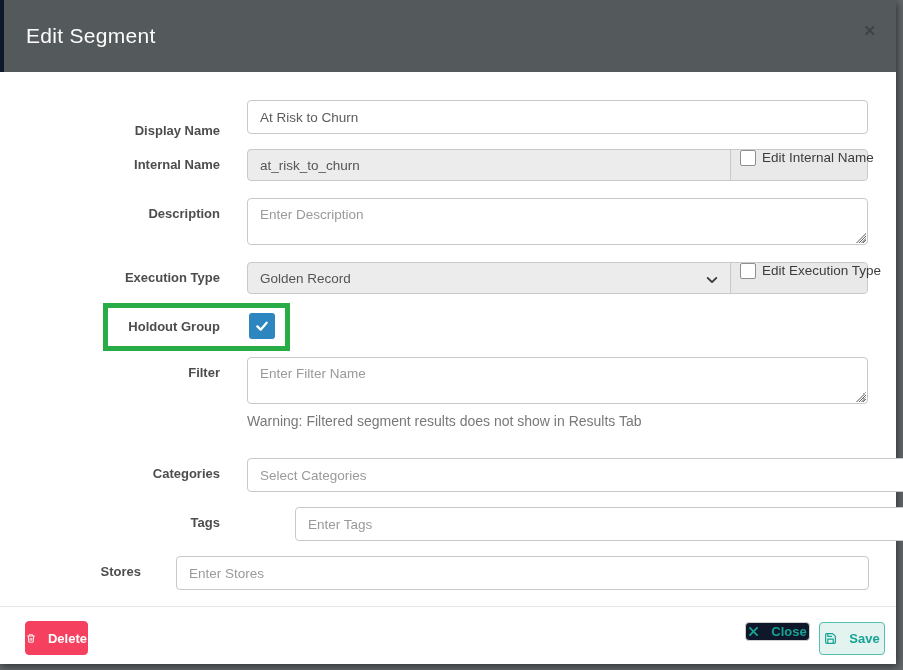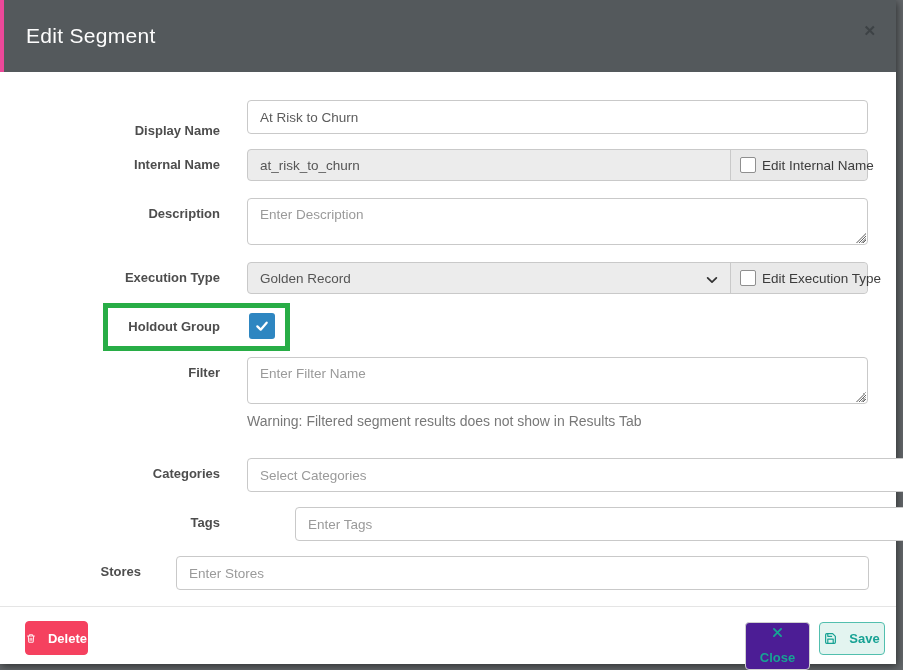--- a/index.html
+++ b/index.html
@@ -7,21 +7,21 @@
     width:903px;height:670px;overflow:hidden;
     font-family:"Liberation Sans",sans-serif;
     background:#63676a;position:relative;
   }
   .modal{
     position:absolute;left:0;top:0;width:896px;height:664px;
     background:#fff;box-shadow:1px 2px 8px rgba(0,0,0,.55);
   }
   .modal-header{
     position:absolute;left:0;top:0;right:0;height:72px;
-    background:#54595c;border-left:4px solid #ec4899;box-sizing:border-box;
+    background:#54595c;border-left:4px solid #0f172a;box-sizing:border-box;
   }
   .modal-title{
     position:absolute;left:22px;top:24px;color:#fdfdfd;
     font-size:21px;letter-spacing:.3px;font-weight:400;
   }
   .modal-close{
     position:absolute;right:20px;top:23px;color:#3d4245;
     font-size:15px;font-weight:700;cursor:pointer;line-height:15px;
   }
   .lbl{
@@ -42,21 +42,21 @@
     position:absolute;box-sizing:border-box;height:32px;
     border:1px solid #c9c9c9;border-radius:4px;background:#ececec;
     display:flex;align-items:center;
   }
   .group-text{
     flex:0 0 auto;font-size:13.5px;color:#555;padding-left:12px;
   }
   .group-addon{
     position:absolute;right:0;top:0;bottom:0;width:137px;
     border-left:1px solid #c9c9c9;background:#e9e9e9;
-    display:flex;align-items:center;gap:6px;padding-left:9px;box-sizing:border-box;
+    display:flex;gap:6px;padding-left:9px;box-sizing:border-box;
     border-radius:0 4px 4px 0;
   }
   .addon-label{font-size:13.5px;color:#3c3c3c;white-space:nowrap;}
   .checkbox{
     width:14px;height:14px;background:#fff;border:1px solid #8f8f8f;
     border-radius:2px;flex:0 0 auto;cursor:pointer;
   }
   .select-chevron{
     position:absolute;right:148px;top:10px;width:14px;height:14px;pointer-events:none;
   }
@@ -75,21 +75,21 @@
     position:absolute;left:0;right:0;top:606px;height:58px;
     background:#fff;border-top:1px solid #e5e5e5;box-sizing:border-box;
   }
   .btn{
     position:absolute;box-sizing:border-box;height:34px;border-radius:4px;
     display:flex;align-items:center;justify-content:center;gap:12px;
     font-size:13px;font-weight:700;cursor:pointer;
     font-family:"Liberation Sans",sans-serif;border:1px solid transparent;
   }
   .btn-delete{left:25px;top:14px;width:63px;background:#f5415f;color:#fff;border-color:#f5415f;}
-  .btn-close{left:745px;top:15px;width:65px;height:48px;background:#4c1d95;color:#17a294;border-color:#cfcfcf;flex-direction:column;}
+  .btn-close{left:745px;top:15px;width:65px;height:19px;background:#0f172a;color:#17a294;border-color:#cfcfcf;}
   .btn-save{left:819px;top:15px;width:66px;height:33px;background:#e3f4f0;color:#17a294;border-color:#52bfae;}
   .btn svg{display:block;}
   .resize-grip{
     position:absolute;width:10px;height:10px;pointer-events:none;
     background:
       linear-gradient(135deg,transparent 0 45%,#aaa 45% 55%,transparent 55%) ,
       linear-gradient(135deg,transparent 0 70%,#aaa 70% 80%,transparent 80%);
   }
 </style>
 </head>

